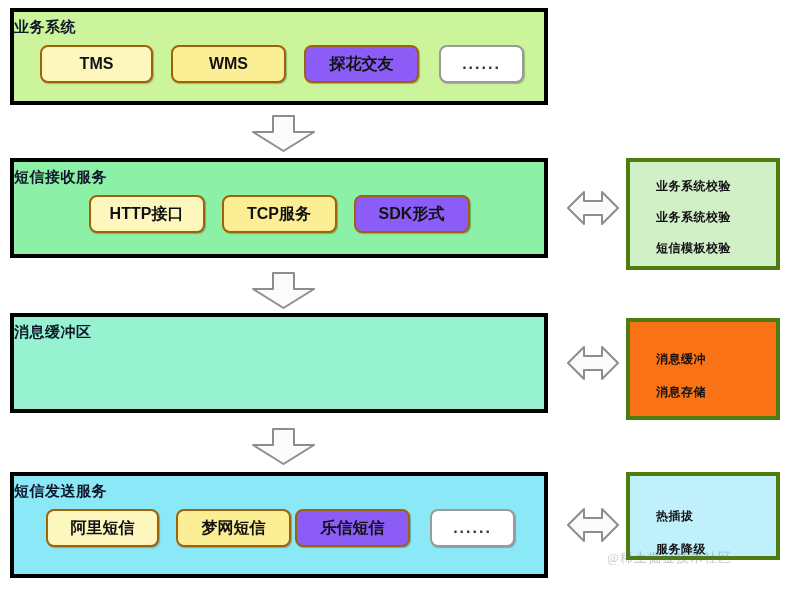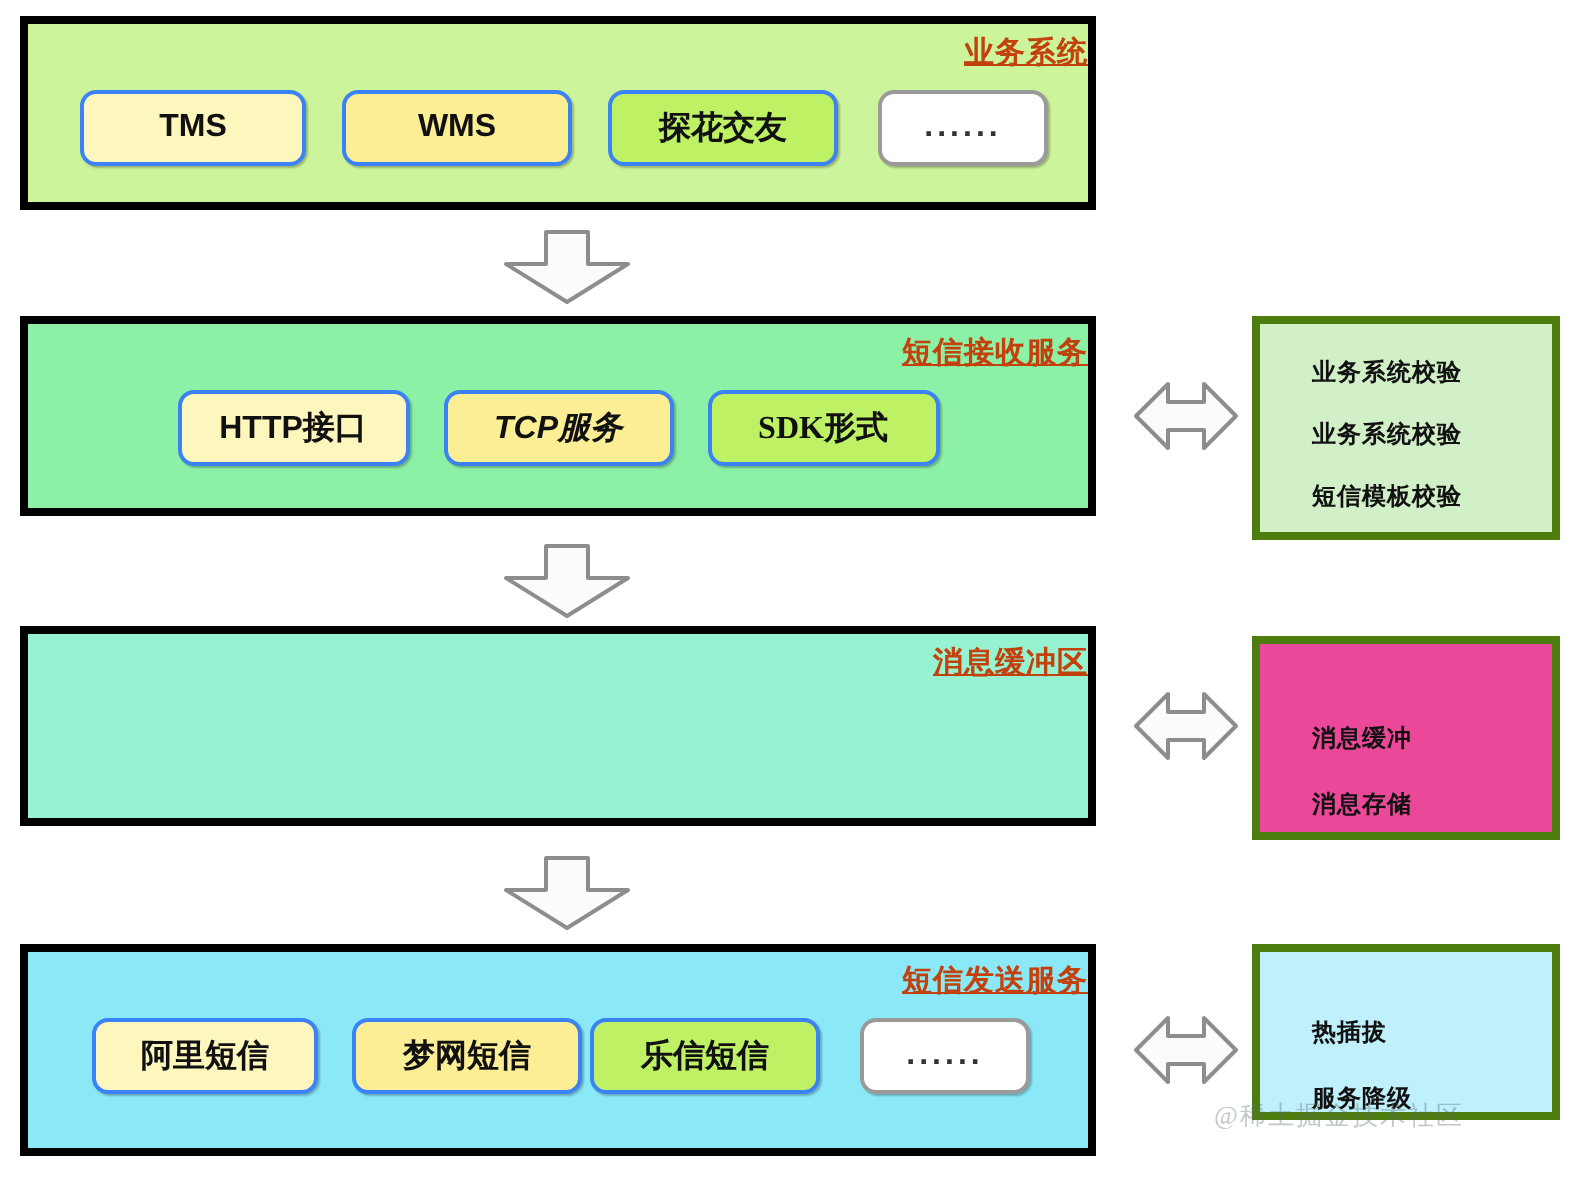--- a/index.html
+++ b/index.html
@@ -24,78 +24,77 @@
 
   
   .layer {
     position: absolute;
     box-sizing: border-box;
     border: 4px solid #000000;
     left: 10px;
     width: 538px;
   }
   .layer-title {
-    text-align: right;
+    text-align: left;
     font-size: 15px;
     font-weight: bold;
-    color: #c2410c;
+    color: #0f172a;
     letter-spacing: 0.5px;
     margin-top: 6px;
     margin-bottom: 5px;
     line-height: 18px;
-    text-decoration: underline;
   }
   .chip-row {
     display: flex;
     align-items: center;
     height: 46px;
   }
 
   
   #layer-business   { top: 8px;   height: 97px;  background: #ccf49a; }
   #layer-receive    { top: 158px; height: 100px; background: #8cf0a6; }
   #layer-buffer     { top: 313px; height: 100px; background: #96f2d0; }
   #layer-send       { top: 472px; height: 106px; background: #8ae8f7; }
 
   
   .chip {
     box-sizing: border-box;
     border-radius: 8px;
-    border: 2px solid #3b82f6;
+    border: 2px solid #a16207;
     display: flex;
     align-items: center;
     justify-content: center;
     font-size: 16px;
     font-weight: bold;
     color: #111111;
     height: 38px;
     box-shadow: 1px 1px 1px rgba(0,0,0,0.25);
     white-space: nowrap;
   }
   .chip.y1 { background: #fdf6bd; }           
   .chip.y2 { background: #fcee95; }           
-  .chip.y3 { background: #bef264; font-family: Liberation Serif, serif; }           
+  .chip.y3 { background: #8b5cf6; }           
   .chip.blank {
     background: #ffffff;
     border: 2px solid #9a9a9a;
     color: #333333;
     letter-spacing: 2px;
   }
 
   
   #layer-business .chip-row { padding-left: 26px; }
   #chip-tms   { width: 113px; margin-right: 18px; }
   #chip-wms   { width: 115px; margin-right: 18px; }
   #chip-tanhua{ width: 115px; margin-right: 20px; }
   #chip-biz-more { width: 85px; }
 
   
   #layer-receive .chip-row { justify-content: center; }
   #chip-http { width: 116px; margin-right: 17px; }
-  #chip-tcp  { width: 115px; margin-right: 17px; font-style: italic; }
+  #chip-tcp  { width: 115px; margin-right: 17px; }
   #chip-sdk  { width: 116px; }
 
   
   #layer-buffer .chip-row { justify-content: center; }
   #chip-redis { width: 117px; margin-right: 20px; }
   #chip-mysql { width: 115px; }
 
   
   #layer-send .chip-row { padding-left: 32px; }
   #chip-ali   { width: 113px; margin-right: 17px; }
@@ -141,21 +140,21 @@
     color: #111111;
     line-height: 14px;
     letter-spacing: 0.5px;
     white-space: nowrap;
   }
   .side-line.dots { letter-spacing: 1px; }
 
   #side-receive { top: 158px; height: 112px; background: #d2f0c8; padding-top: 17px; }
   #side-receive .side-line { margin-bottom: 17px; }
 
-  #side-buffer  { top: 318px; height: 102px; background: #ec4899; padding-top: 40px; }
+  #side-buffer  { top: 318px; height: 102px; background: #f97316; padding-top: 30px; }
   #side-buffer  .side-line { margin-bottom: 19px; }
 
   #side-send    { top: 472px; height: 88px; background: #bff0fb; padding-top: 33px; }
   #side-send    .side-line { margin-bottom: 19px; }
 
   
   #watermark {
     position: absolute;
     left: 607px;
     top: 549px;

